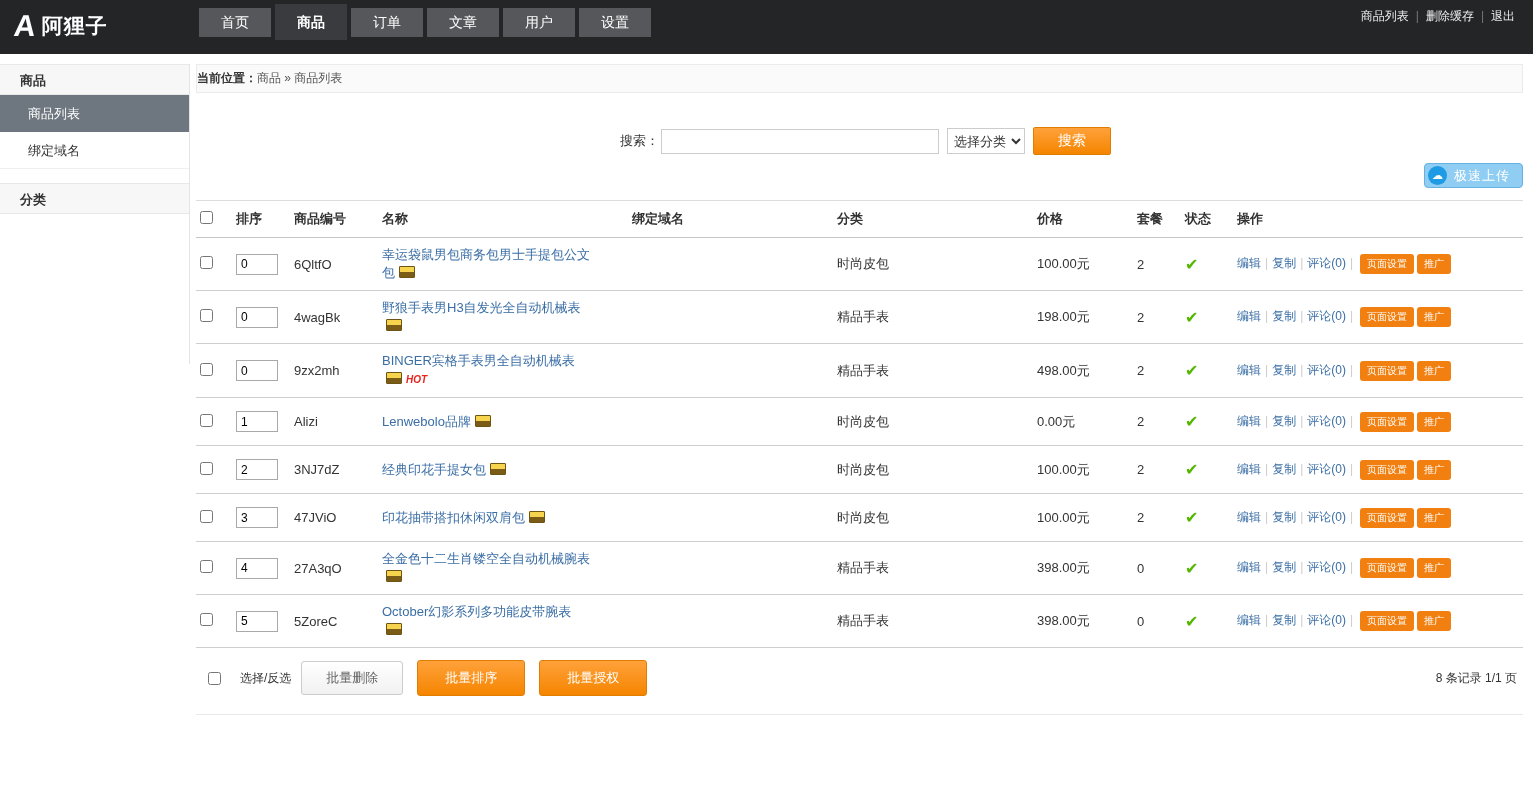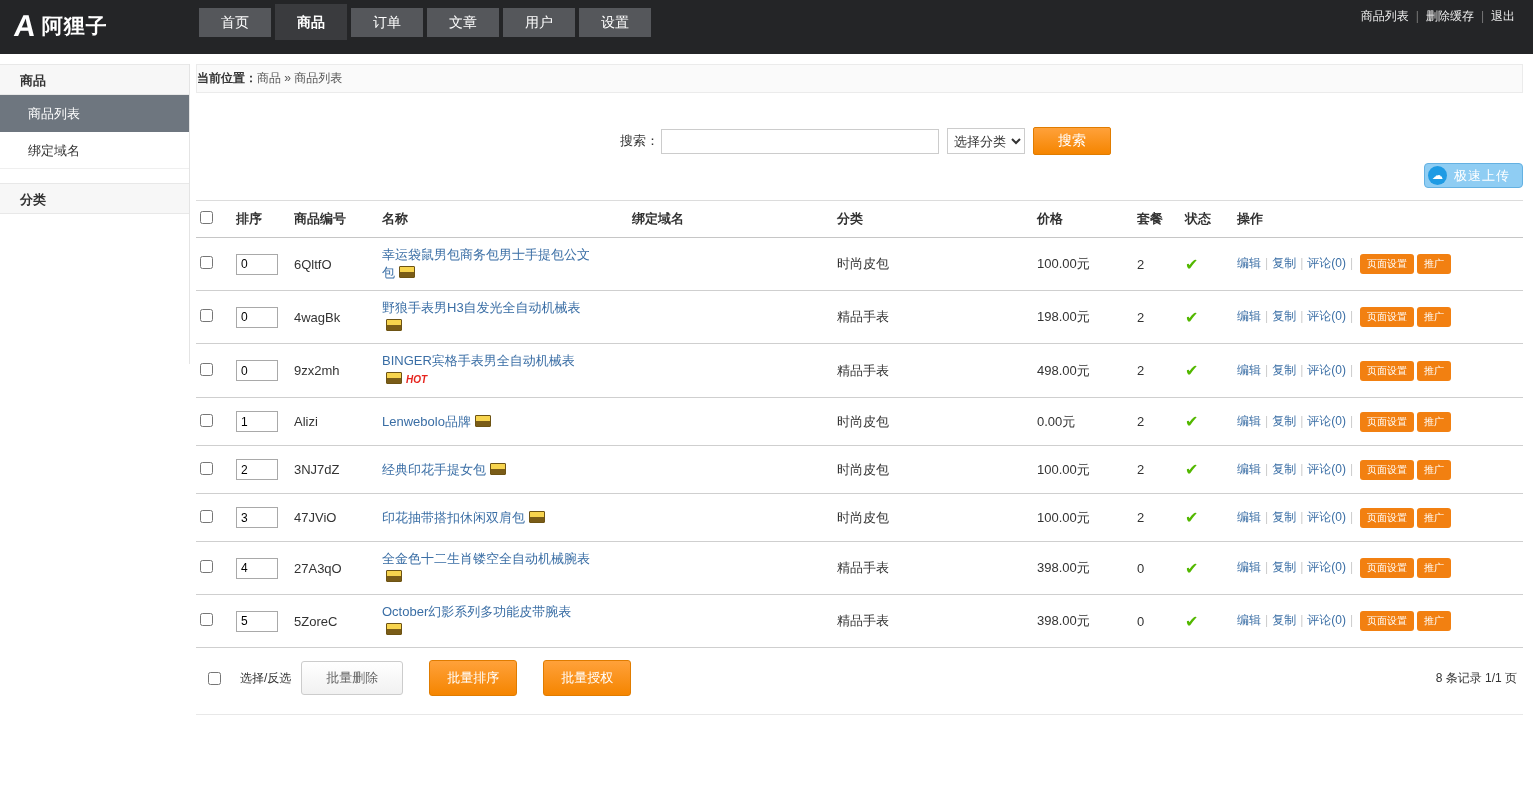--- a/index.html
+++ b/index.html
@@ -68,22 +68,22 @@
   .act-sep { color:#ccc; margin:0 4px; font-size:12px; }
   .obtn { display:inline-block; background:#f28011; color:#fff; border-radius:3px; padding:3px 7px;
     font-size:10px; margin-left:3px; cursor:pointer; white-space:nowrap; }
 
   
   .table-area { border-bottom:1px solid #e8e8e8; padding-bottom:18px; }
   .batch-row { display:flex; align-items:center; margin:12px 0 0 12px; }
   .batch-select-label { font-size:12px; color:#333; margin:0 10px 0 19px; }
   .gbtn { background:linear-gradient(#fff,#f1f1f1); border:1px solid #ccc; color:#666; padding:7px 24px;
     border-radius:3px; font-size:13px; cursor:pointer; }
-  .obig { background:linear-gradient(#ffa13a,#f58500); border:1px solid #e07c00; color:#fff; padding:8px 17px;
-    border-radius:3px; font-size:13px; margin-left:26px; cursor:pointer; }
+  .obig { background:linear-gradient(#ffa13a,#f58500); border:1px solid #e07c00; color:#fff; padding:8px 27px;
+    border-radius:3px; font-size:13px; margin-left:14px; cursor:pointer; }
   .records { margin-left:auto; margin-right:6px; font-size:12px; color:#333; }
 
   .footer { text-align:center; color:#a8a8a8; font-size:12px; margin-top:72px; }
 </style>
 </head>
 <body>
 
 <div class="topbar">
   <div class="logo">
     <span class="logo-mark">A</span>

